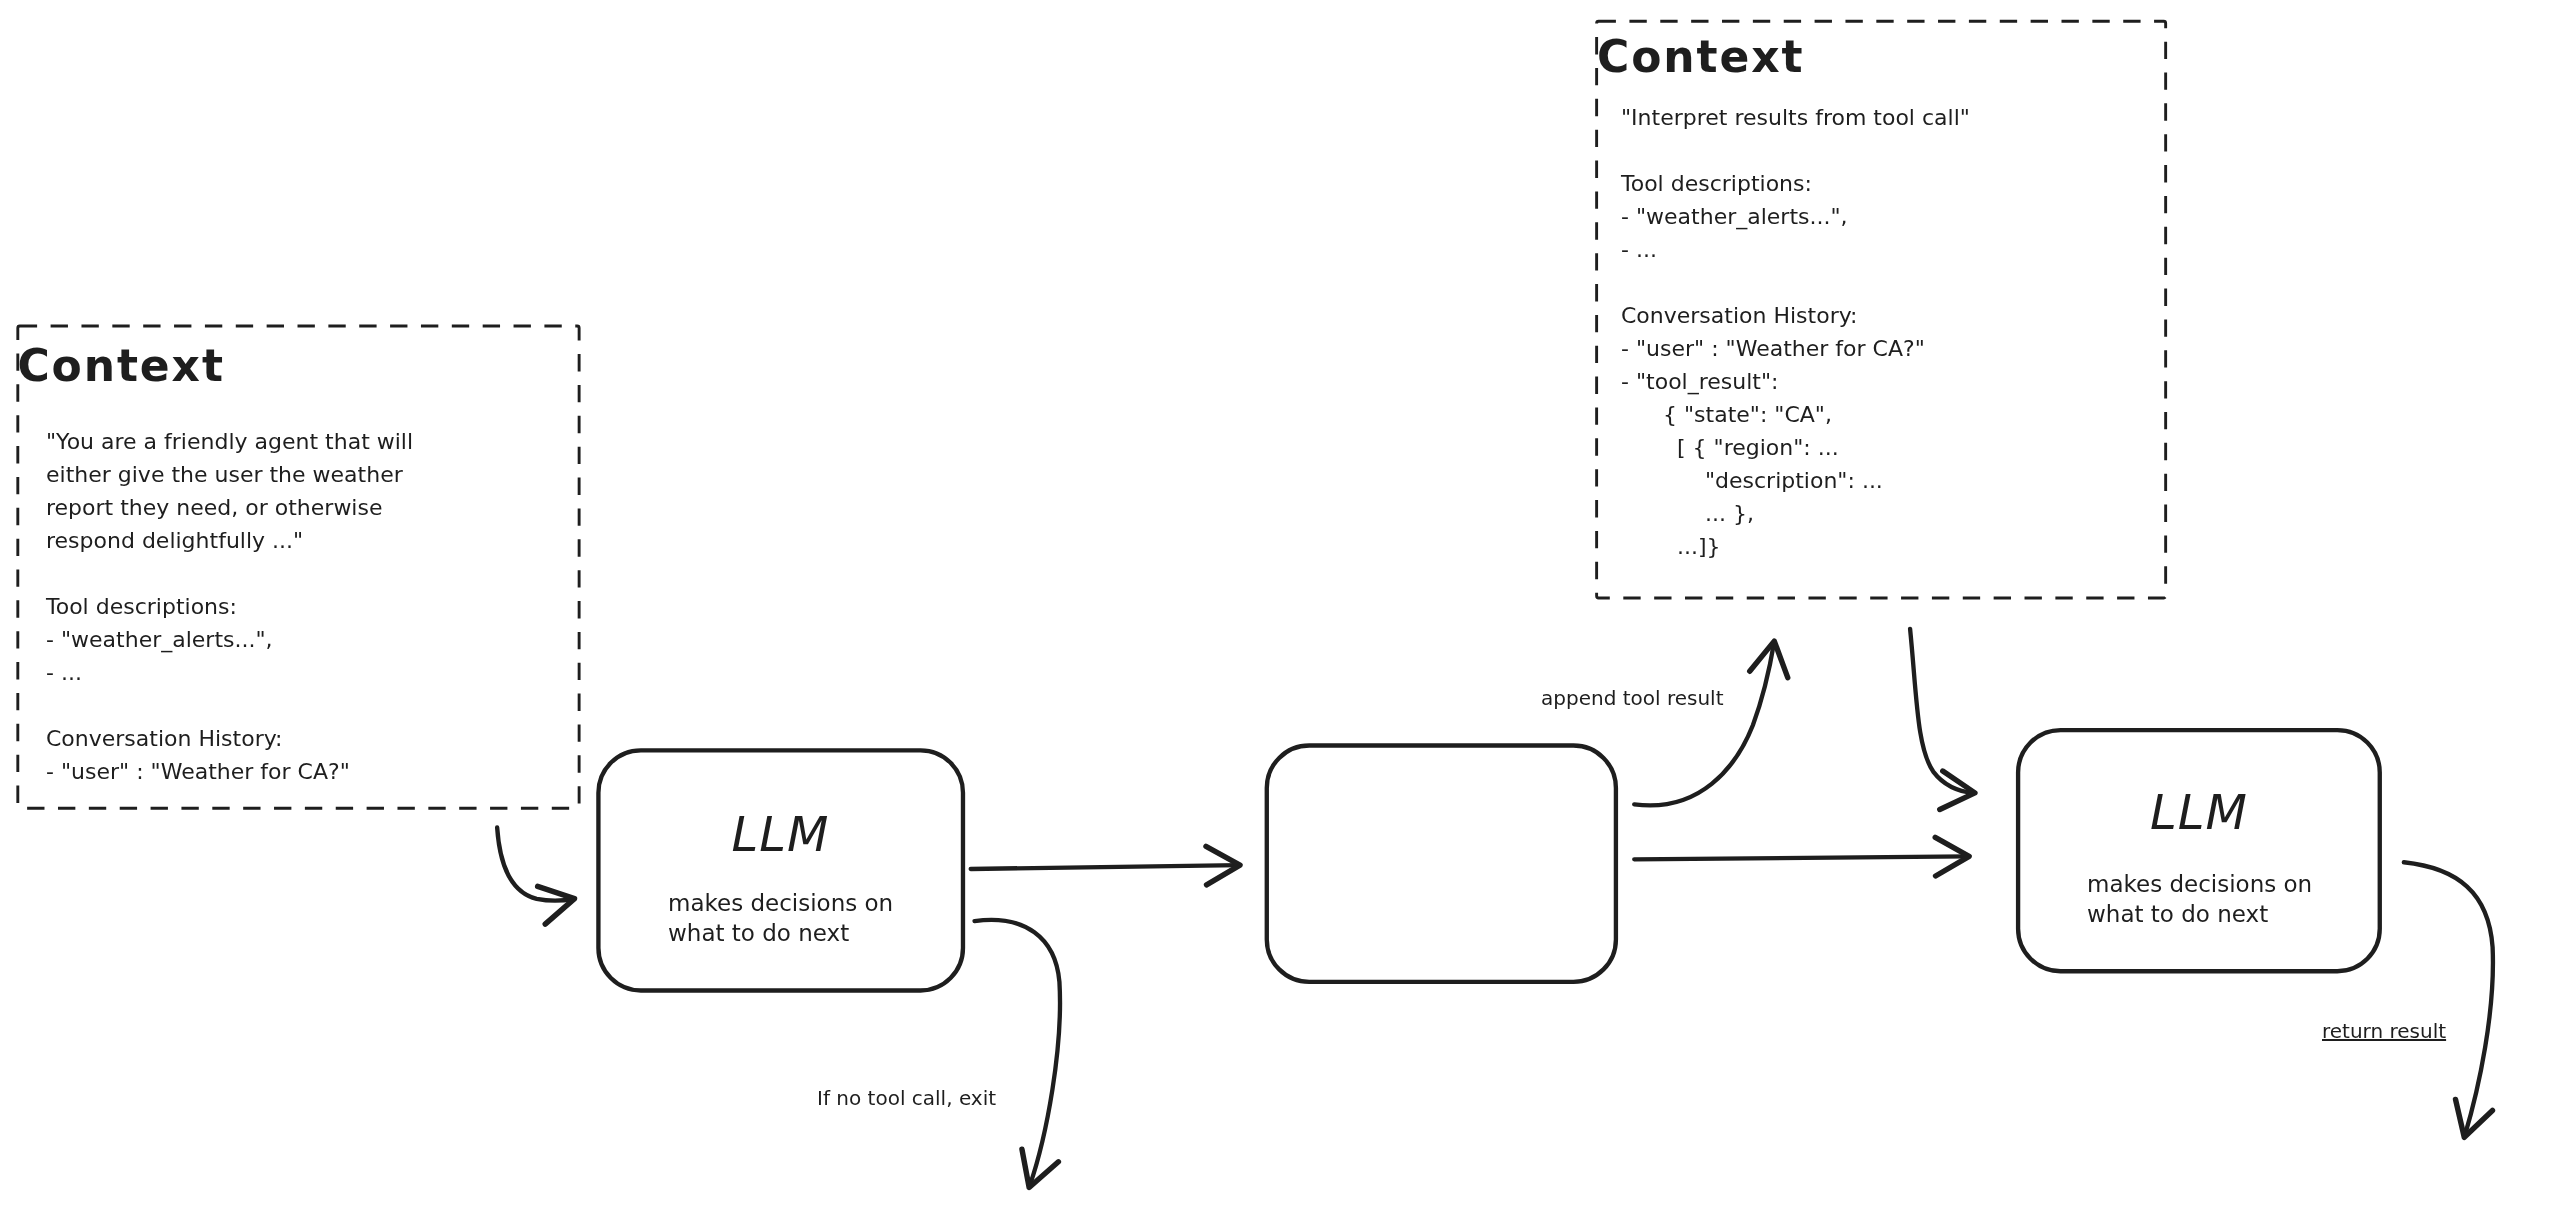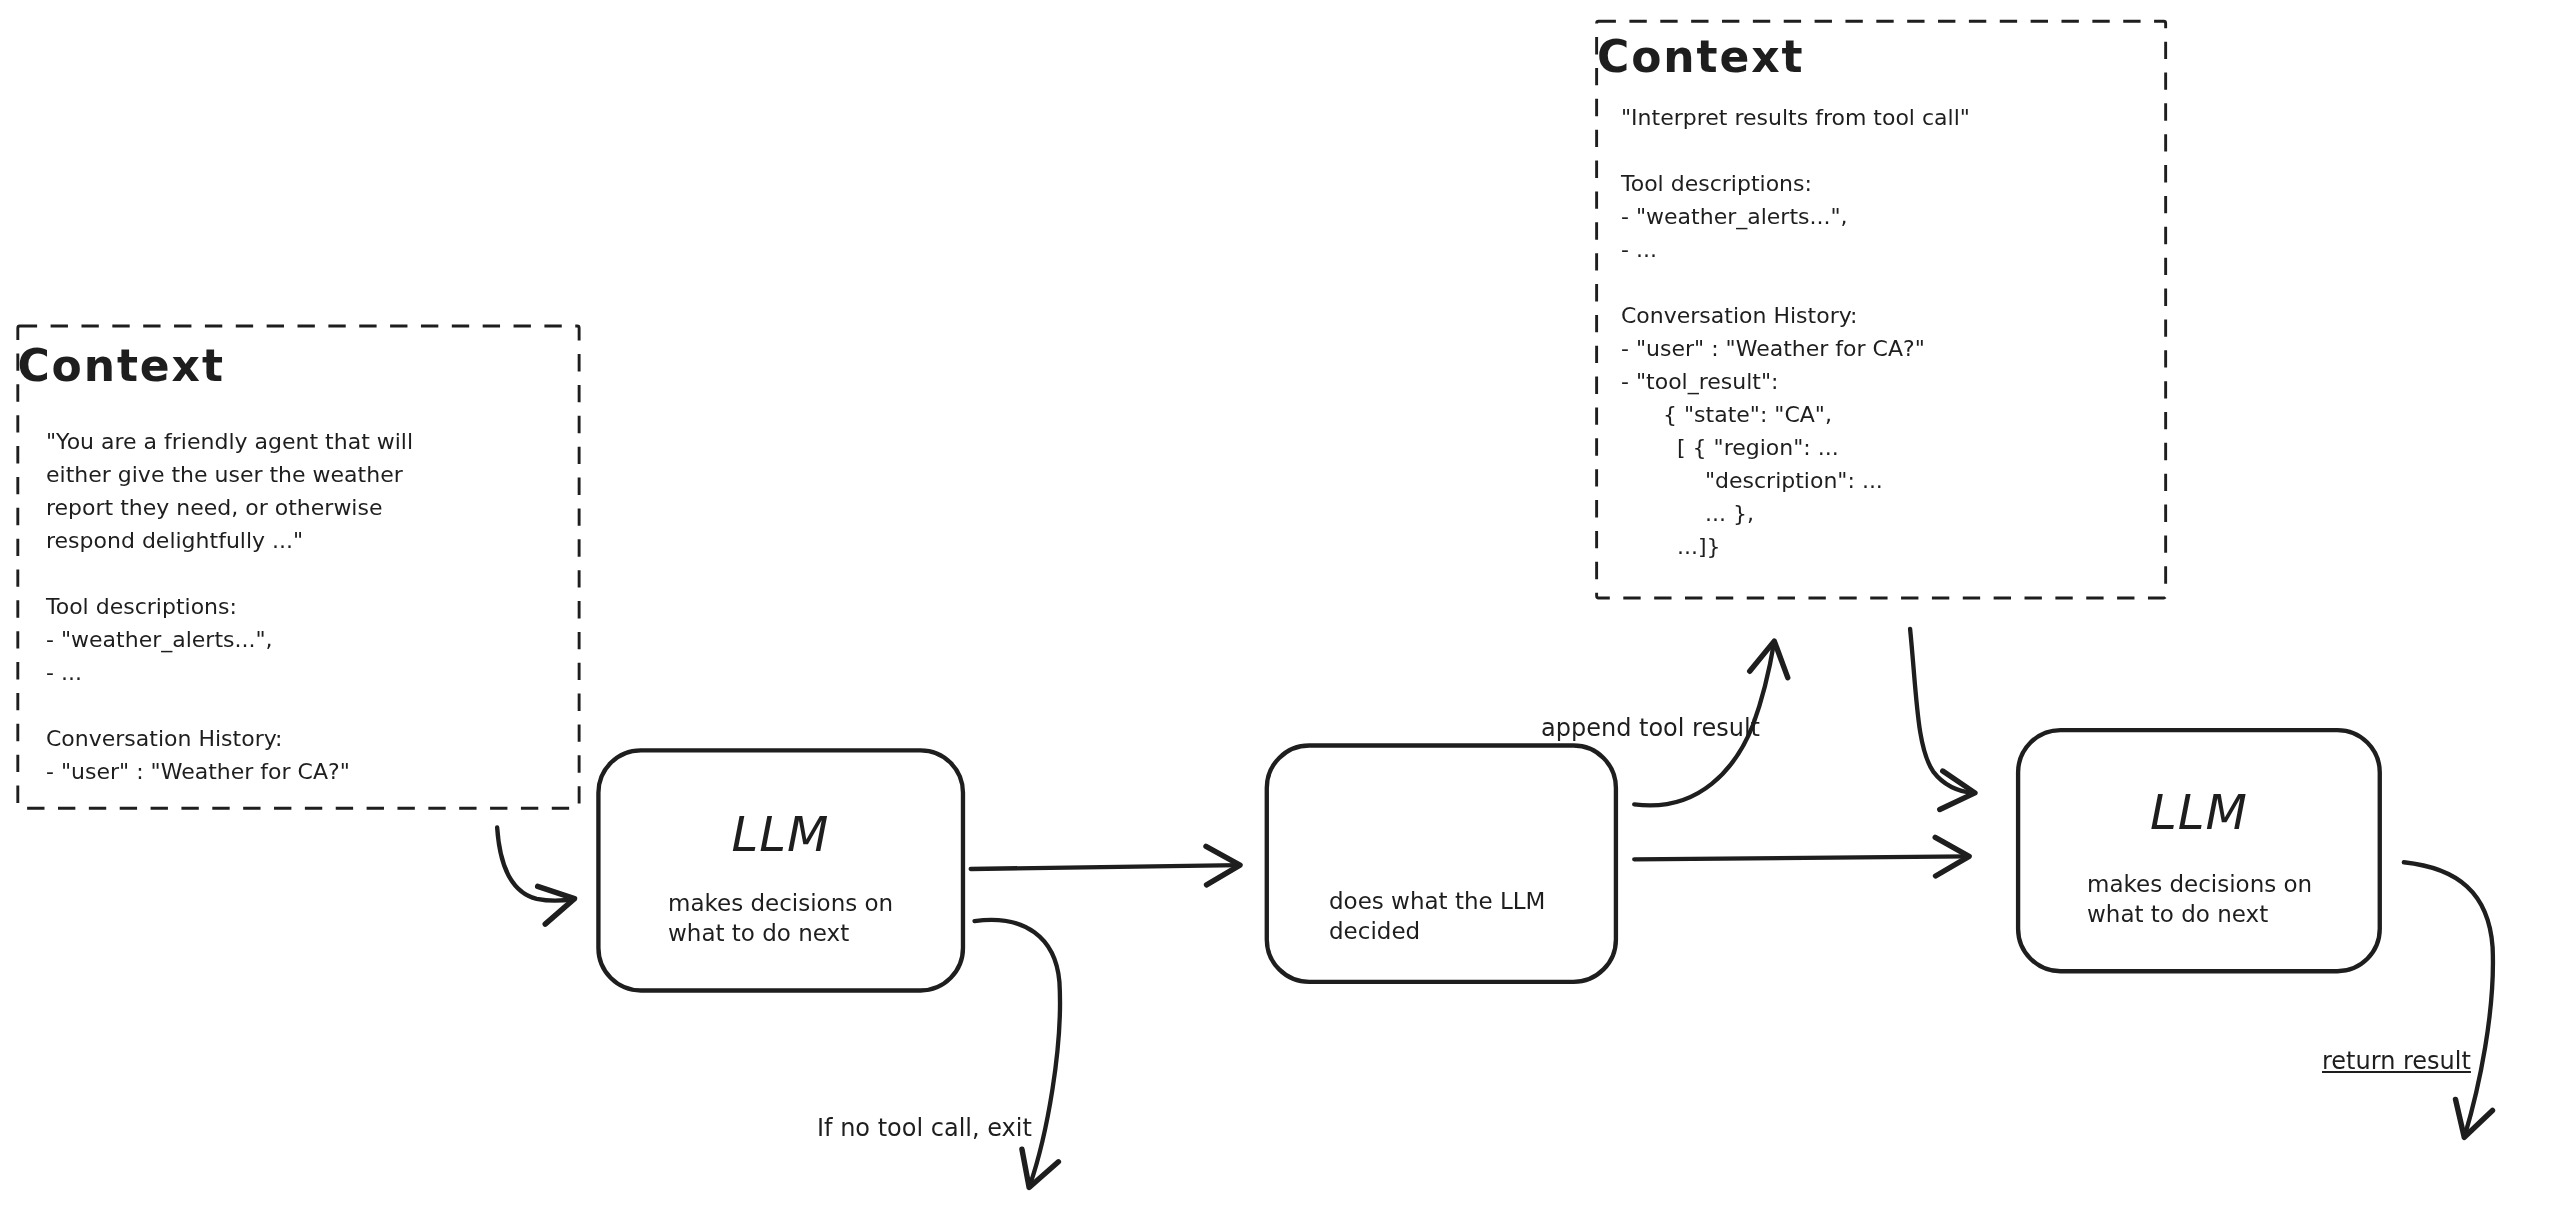--- a/index.html
+++ b/index.html
@@ -7,21 +7,21 @@
     position:relative;width:2576px;height:1221px;background:#ffffff;
     font-family:"DejaVu Sans",sans-serif;color:#1e1e1e;overflow:hidden;
   }
   .layer{position:absolute;left:0;top:0;}
   .abs{position:absolute;}
   .ctx-title{font-size:44px;font-weight:700;text-align:left;letter-spacing:1.9px;}
   .ctx-body{font-size:22px;line-height:33px;white-space:pre-wrap;}
   .node-title{font-size:48px;font-weight:400;text-align:center;letter-spacing:1px;}
   .italic{font-style:italic;}
   .node-sub{font-size:23px;line-height:30px;white-space:pre-wrap;}
-  .edge-label{font-size:24px;white-space:nowrap;margin-top:28px;}
+  .edge-label{font-size:20px;white-space:nowrap;}
 </style>
 </head>
 <body>
 
 <div id="canvas">
 
   <svg class="layer" width="2576" height="1221" viewBox="0 0 2670 1266">
     <defs>
       <marker id="ah" markerUnits="userSpaceOnUse" markerWidth="60" markerHeight="60" viewBox="-40 -24 48 48" refX="-1" refY="0" orient="auto">
         <path d="M -28 -16 L 0 0 L -28 16" fill="none" stroke="#1e1e1e" stroke-width="4.5" stroke-linecap="round" stroke-linejoin="round"></path>
@@ -54,22 +54,20 @@
 - "weather_alerts...",
 - ...
 
 Conversation History:
 - "user" : "Weather for CA?"</div>
 
   <div class="abs node-title italic" style="left:598px;top:806px;width:365px;">LLM</div>
   <div class="abs node-sub" style="left:668px;top:888px;">makes decisions on
 what to do next</div>
 
-  <div class="abs node-sub" style="left:1329px;top:886px;">does what the LLM
-decided</div>
 
   <div class="abs ctx-title" style="left:1597px;top:31px;width:569px;">Context</div>
   <div class="abs ctx-body" style="left:1621px;top:101px;width:521px;">"Interpret results from tool call"
 
 Tool descriptions:
 - "weather_alerts...",
 - ...
 
 Conversation History:
 - "user" : "Weather for CA?"

